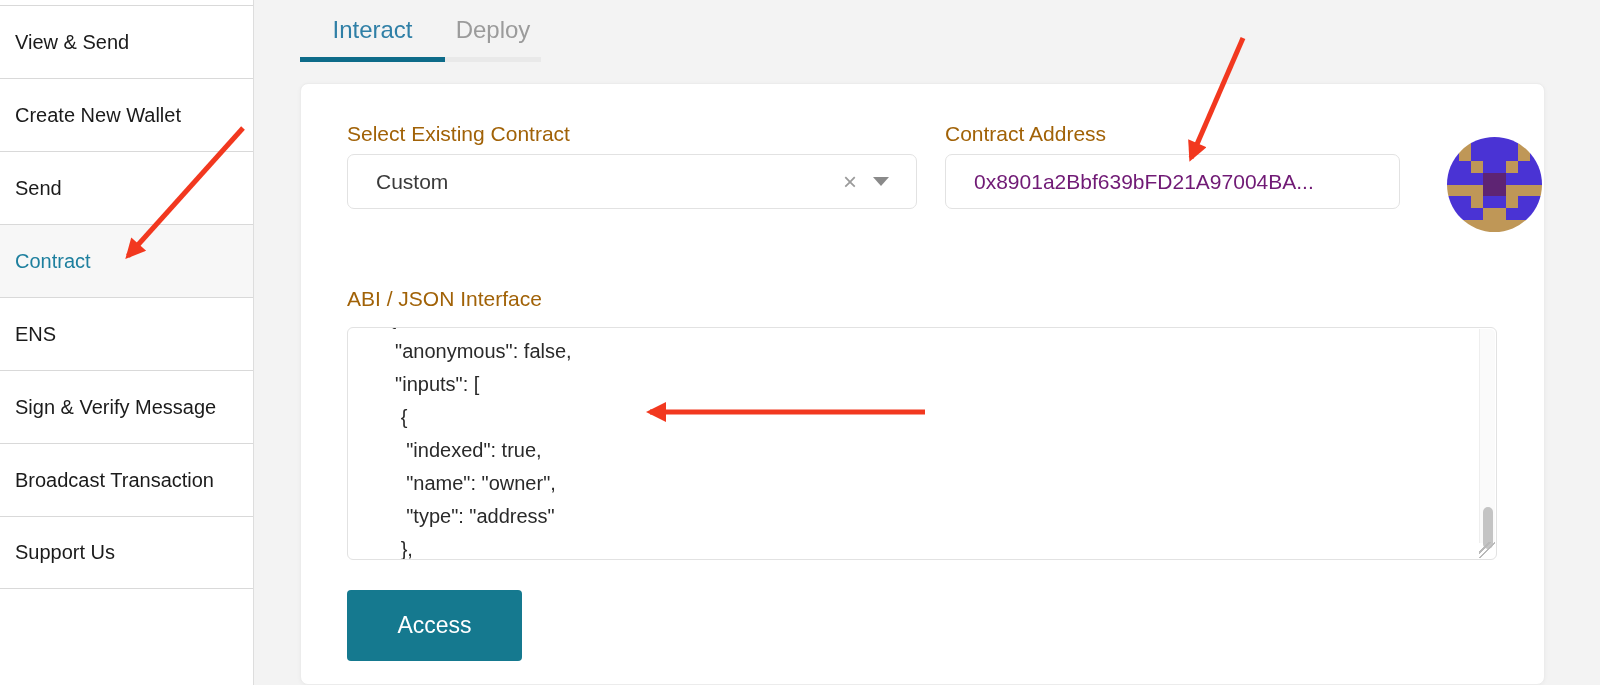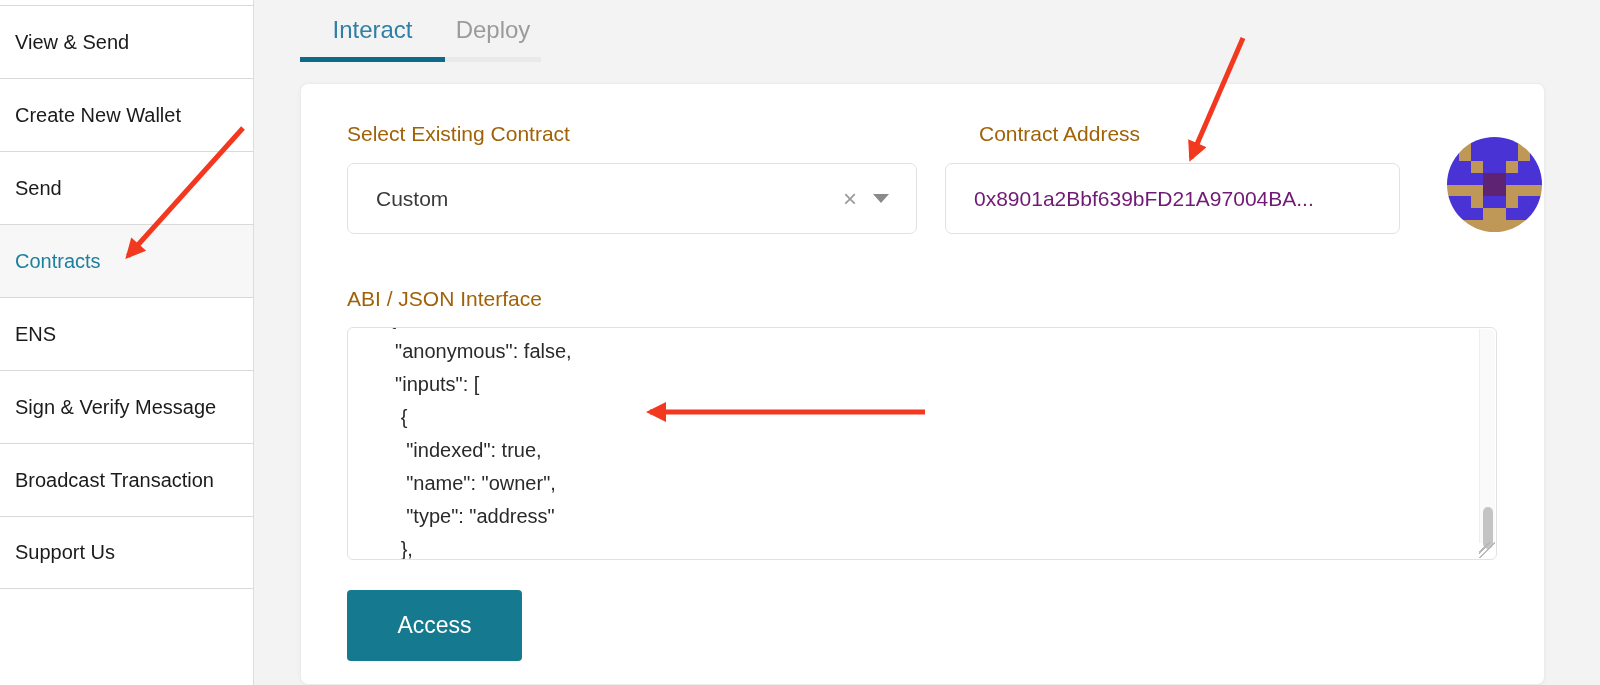--- a/index.html
+++ b/index.html
@@ -38,25 +38,25 @@
   .card {
     position:absolute; left:300px; top:83px; width:1245px; height:602px;
     background:#ffffff; border:1px solid #ececec; border-radius:8px;
     box-shadow:0 1px 4px rgba(0,0,0,0.04);
   }
 
   .field-label {
     position:absolute; font-size:21px; color:#a16207;
   }
   .lbl-select  { left:347px; top:122px; }
-  .lbl-address { left:945px; top:122px;margin-left:34px; }
+  .lbl-address { left:945px; top:122px; }
   .lbl-abi     { left:347px; top:287px; }
 
   .input-box {
-    position:absolute; top:163px; height:71px; background:#ffffff;
+    position:absolute; top:154px; height:55px; background:#ffffff;
     border:1px solid #e2e2e2; border-radius:7px;
     display:flex; align-items:center; font-size:21px; color:#3a3a3a;
   }
   .select-box  { left:347px; width:570px; padding:0 27px 0 28px; cursor:pointer; }
   .select-value { flex:1; }
   .clear-icon { color:#9b9b9b; font-size:24px; margin-right:16px; cursor:pointer; line-height:1; }
   .caret-down {
     width:0; height:0; cursor:pointer;
     border-left:8px solid transparent; border-right:8px solid transparent;
     border-top:9px solid #8a8a8a;
@@ -116,21 +116,21 @@
   }
 </style>
 </head>
 <body>
 
 <aside class="sidebar">
   <div class="sidebar-items" id="sidebar-items">
       <div class="side-item">View &amp; Send</div>
       <div class="side-item">Create New Wallet</div>
       <div class="side-item">Send</div>
-      <div class="side-item active">Contracts</div>
+      <div class="side-item active">Contract</div>
       <div class="side-item">ENS</div>
       <div class="side-item">Sign &amp; Verify Message</div>
       <div class="side-item">Broadcast Transaction</div>
       <div class="side-item">Support Us</div>
     </div>
 </aside>
 
 <div class="tab tab-interact">Interact</div>
 <div class="tab tab-deploy">Deploy</div>
 

